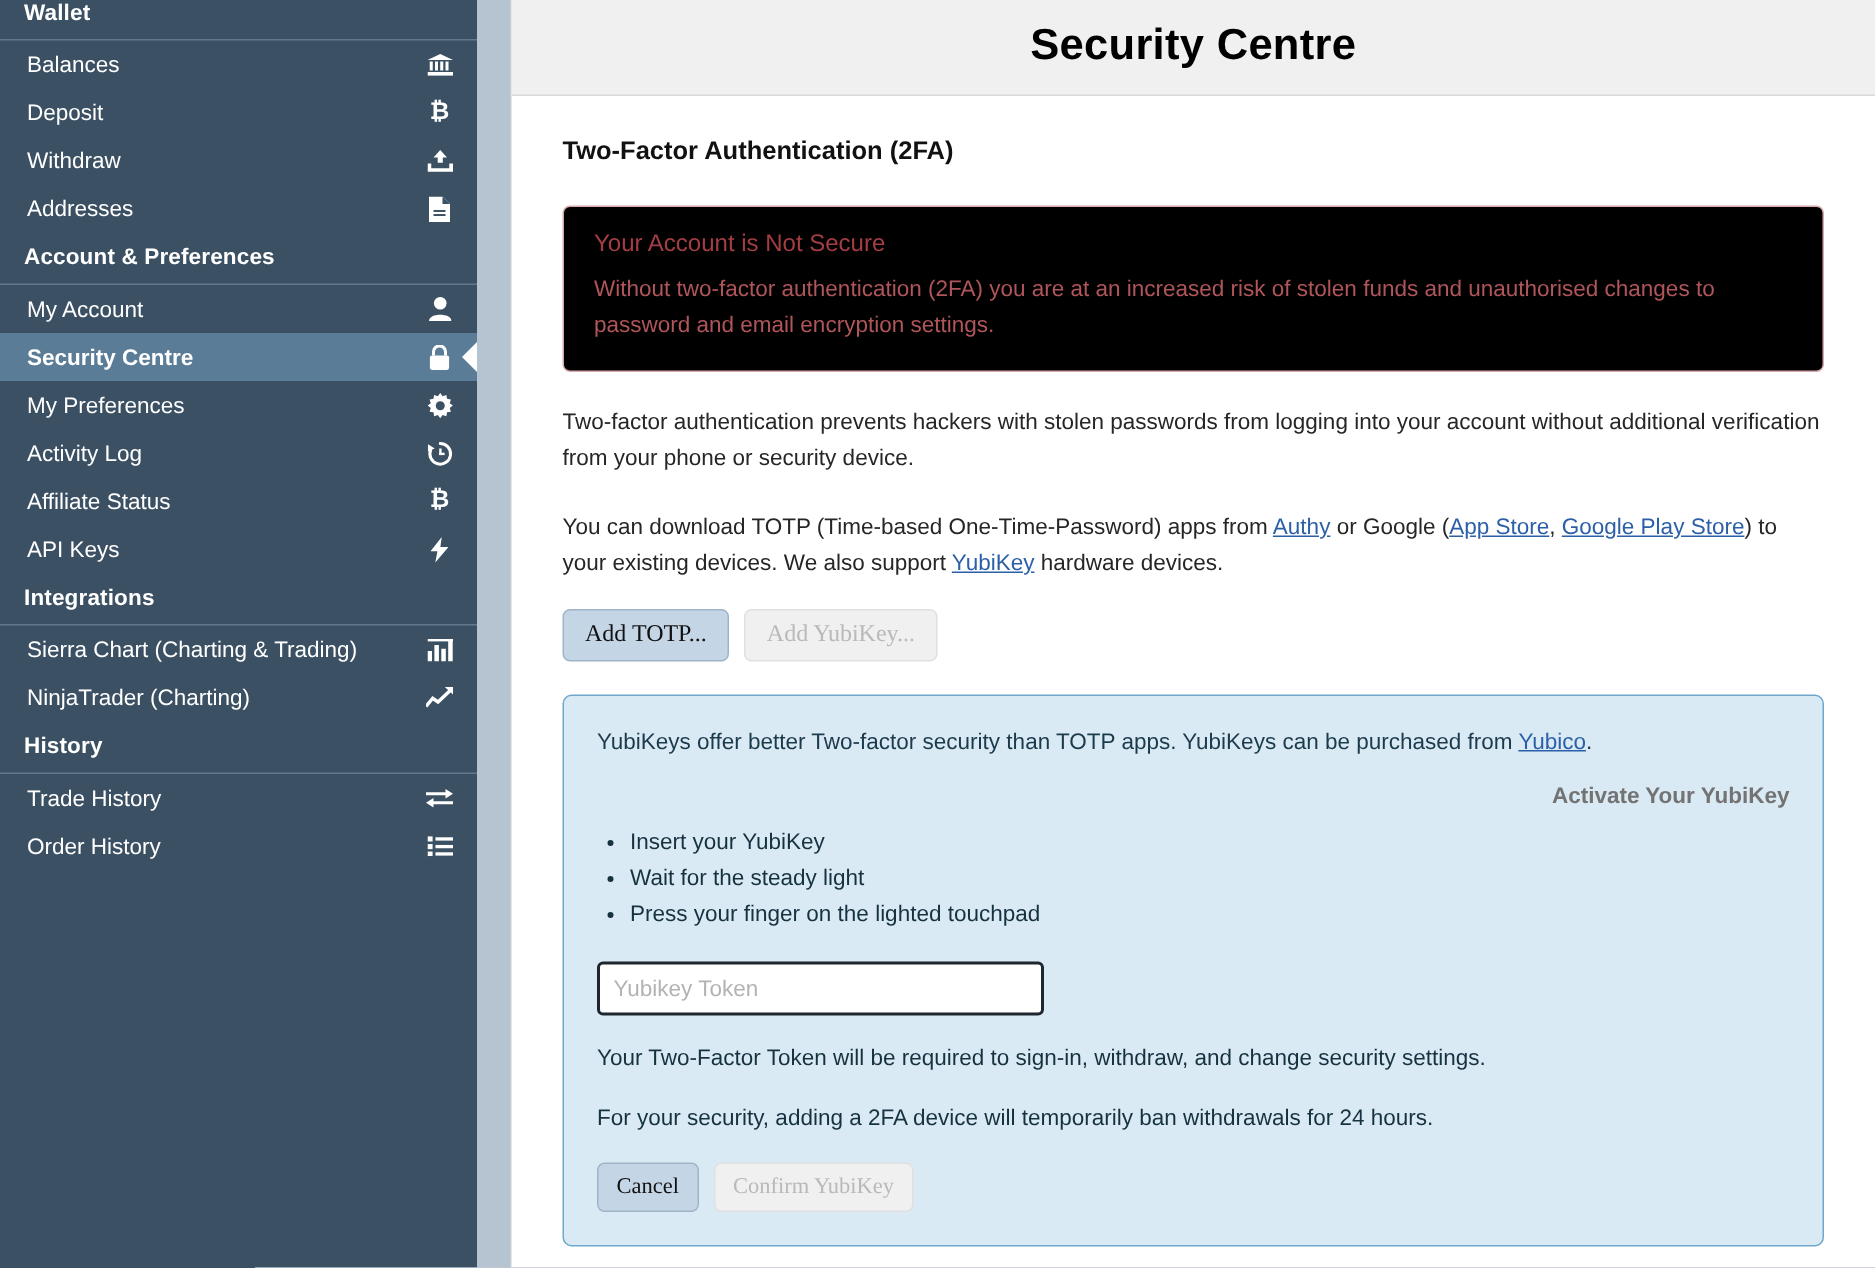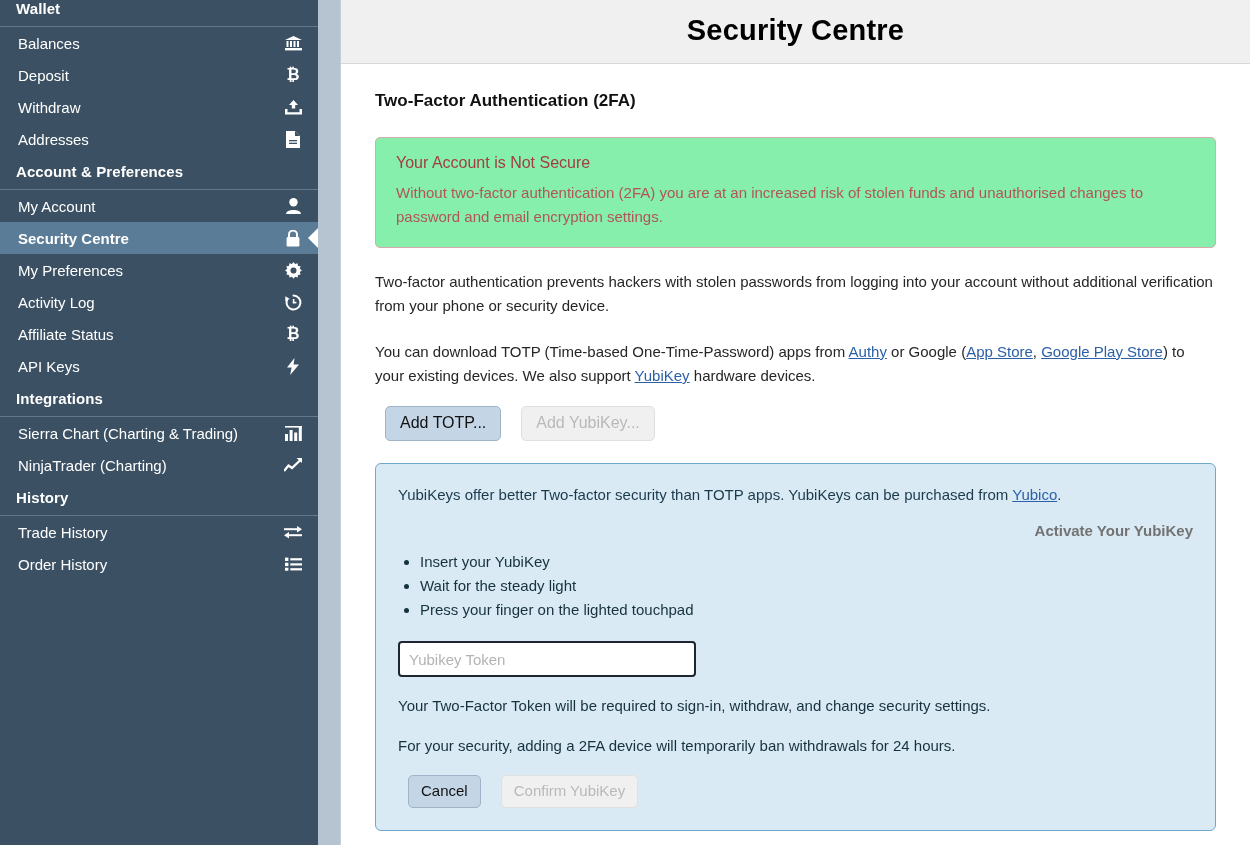--- a/index.html
+++ b/index.html
@@ -98,21 +98,21 @@
 
   h2.section-title {
     font-size: 17px;
     font-weight: bold;
     color: #111111;
     margin: 27px 0 0 0;
   }
 
   .alert {
     margin-top: 26px;
-    background: #86efac;
+    background: #000000;
     border: 1px solid #d9a9ad;
     border-radius: 5px;
     padding: 16px 20px 18px 20px;
     color: #a94442;
   }
   .alert .alert-title {
     font-size: 16px;
     font-weight: normal;
     margin-bottom: 9px;
     color: #a33d44;
@@ -127,27 +127,26 @@
   p.para {
     font-size: 15px;
     line-height: 24px;
     color: #262626;
     margin-top: 22px;
   }
   a.link { color: #2b5fa8; text-decoration: underline; cursor: pointer; }
 
   .btn-row { margin-top: 18px; display: flex; gap: 10px; align-items: center; }
   .btn {
-    font-family: Liberation Sans, sans-serif;
+    font-family: Liberation Serif, serif;
     font-size: 16px;
     padding: 7px 14px 8px 14px;
     border-radius: 5px;
     cursor: pointer;
     line-height: 18px;
-    margin-left: 10px;
   }
   .btn-default {
     background: #c4d6e6;
     border: 1px solid #9fb4c6;
     color: #111111;
   }
   .btn-disabled {
     background: #f0f0f0;
     border: 1px solid #e0e0e0;
     color: #b9b9b9;

